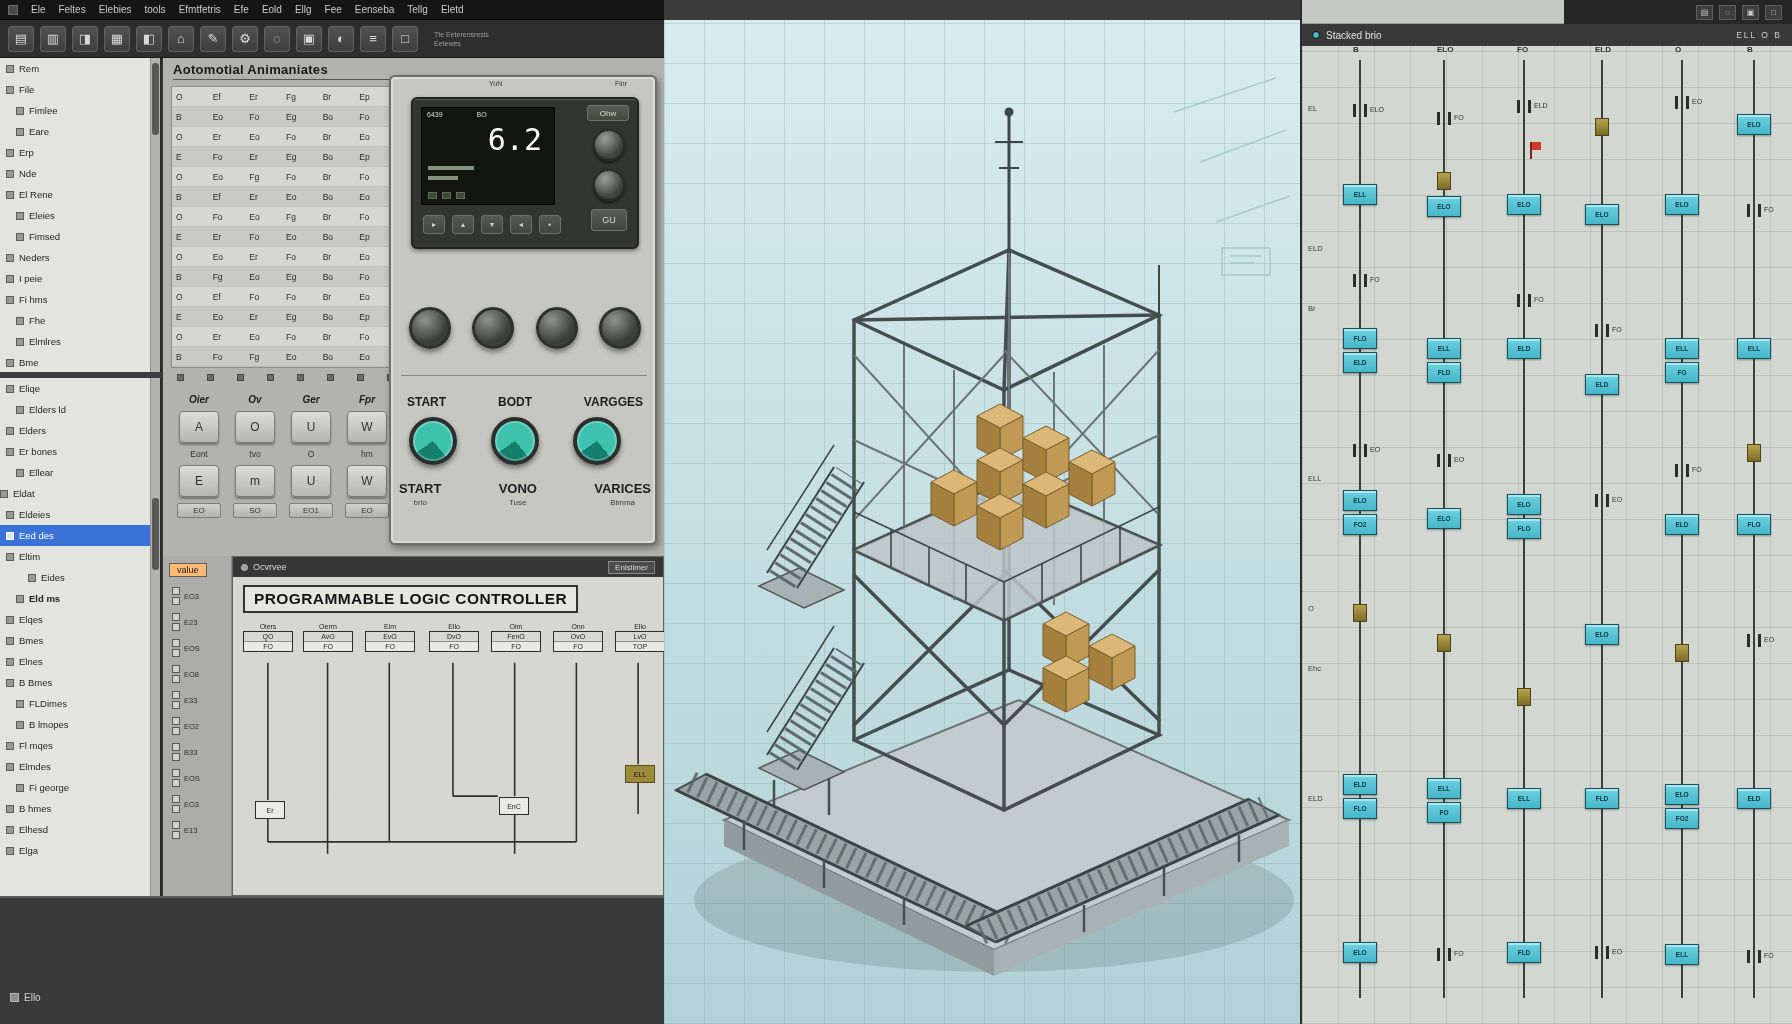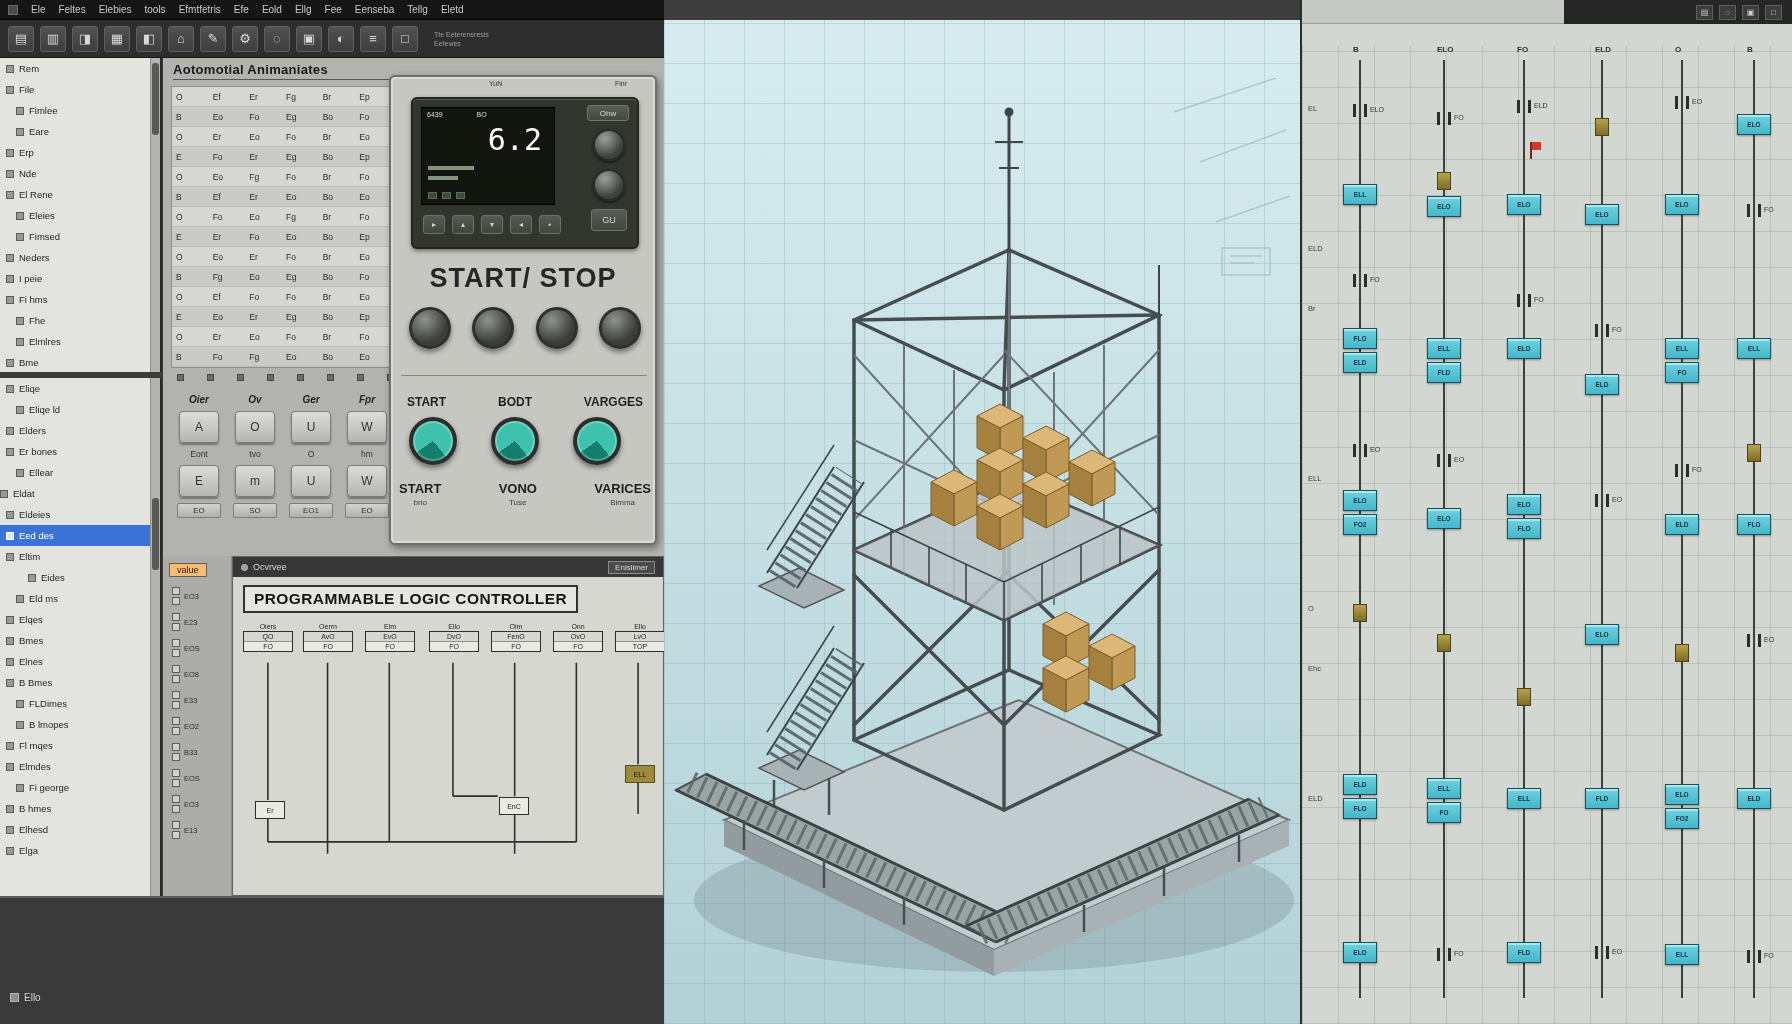--- a/index.html
+++ b/index.html
@@ -291,21 +291,21 @@
 
   <div class="tree-panel tree-lower">
     <div>
 
     <div class="tree-row">
           <span class="t-icon"></span>
           <span>Eliqe</span>
         </div>
         <div class="tree-row" style="padding-left: 16px;">
           <span class="t-icon"></span>
-          <span>Eliqe ld</span>
+          <span>Elders ld</span>
         </div>
         <div class="tree-row">
           <span class="t-icon"></span>
           <span>Elders</span>
         </div>
         <div class="tree-row">
           <span class="t-icon"></span>
           <span>Er bones</span>
         </div>
         <div class="tree-row" style="padding-left: 16px;">
@@ -325,21 +325,21 @@
           <span>Eed des</span>
         </div>
         <div class="tree-row">
           <span class="t-icon"></span>
           <span>Eltim</span>
         </div>
         <div class="tree-row" style="padding-left: 16px; margin-left: 12px;">
           <span class="t-icon"></span>
           <span>Eides</span>
         </div>
-        <div class="tree-row" style="padding-left: 16px;">
+        <div class="tree-row" style="padding-left: 16px; font-weight: bold;">
           <span class="t-icon"></span>
           <span>Eld ms</span>
         </div>
         <div class="tree-row">
           <span class="t-icon"></span>
           <span>Elqes</span>
         </div>
         <div class="tree-row">
           <span class="t-icon"></span>
           <span>Bmes</span>
@@ -592,21 +592,20 @@
             <button class="mini-btn">▾</button>
             <button class="mini-btn">◂</button>
             <button class="mini-btn">▪</button>
           </div>
         <button class="cp-btn-top">Ohw</button>
         <div class="cp-knob-s k1"></div>
         <div class="cp-knob-s k2"></div>
         <button class="cp-btn-gu">GU</button>
       </div>
 
-      <div class="cp-startstop">START/ STOP</div>
 
       <div class="cp-knobrow">
         <div class="knob-dark"></div>
         <div class="knob-dark"></div>
         <div class="knob-dark"></div>
         <div class="knob-dark"></div>
       </div>
 
       <div class="cp-divider"></div>
 
@@ -922,20 +921,27 @@
   <div class="right-panel">
     <div class="rp-strip">
       <div class="rp-strip-dark">
 
       <span class="rp-mini">▤</span>
           <span class="rp-mini">◌</span>
           <span class="rp-mini">▣</span>
           <span class="rp-mini">□</span>
         </div>
     </div>
+    <div class="rp-header">
+      <span class="rp-h-left">
+        <span class="rp-dot"></span>
+        <span>Stacked brio</span>
+      </span>
+      <span class="rp-h-right">ELL  O  B</span>
+    </div>
     <div class="rp-body">
       <div>
 
       <span class="rp-margin-label" style="top: 58px;">EL</span>
           <span class="rp-margin-label" style="top: 198px;">ELD</span>
           <span class="rp-margin-label" style="top: 258px;">Br</span>
           <span class="rp-margin-label" style="top: 428px;">ELL</span>
           <span class="rp-margin-label" style="top: 558px;">O</span>
           <span class="rp-margin-label" style="top: 618px;">Ehc</span>
           <span class="rp-margin-label" style="top: 748px;">ELD</span>

